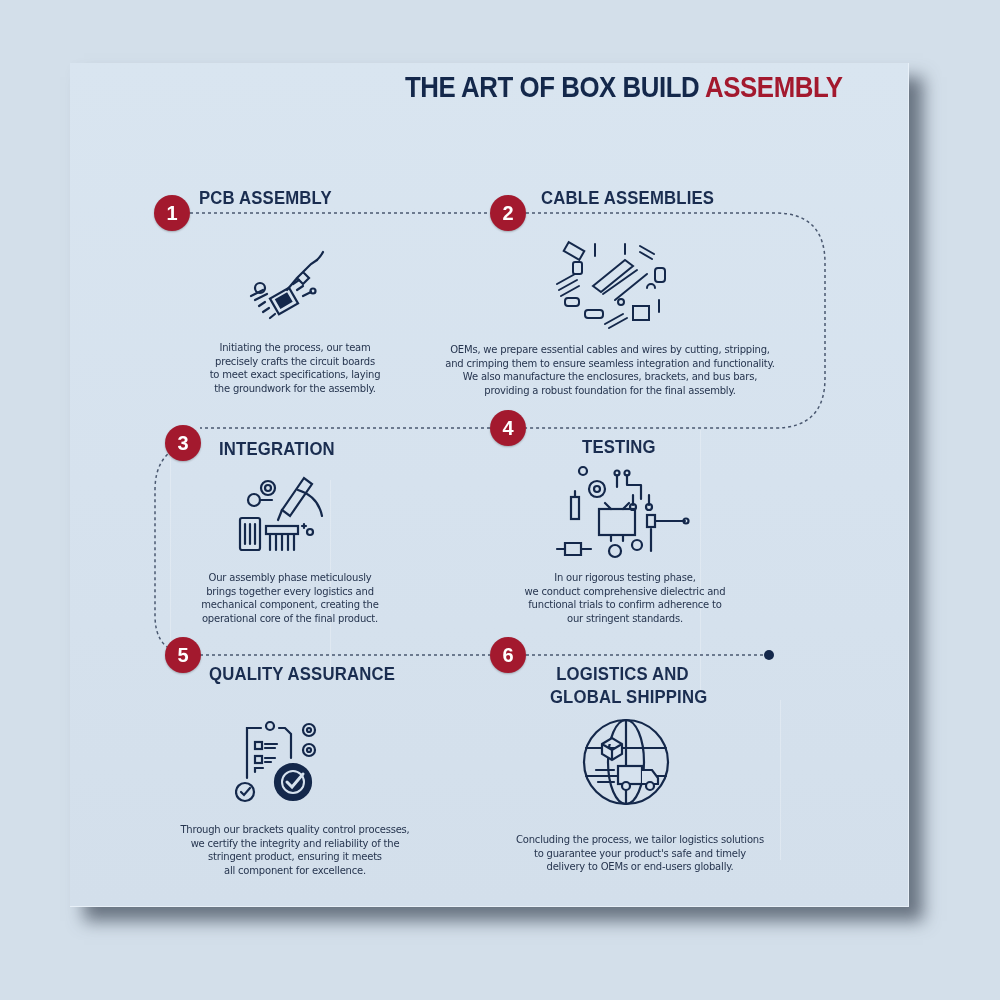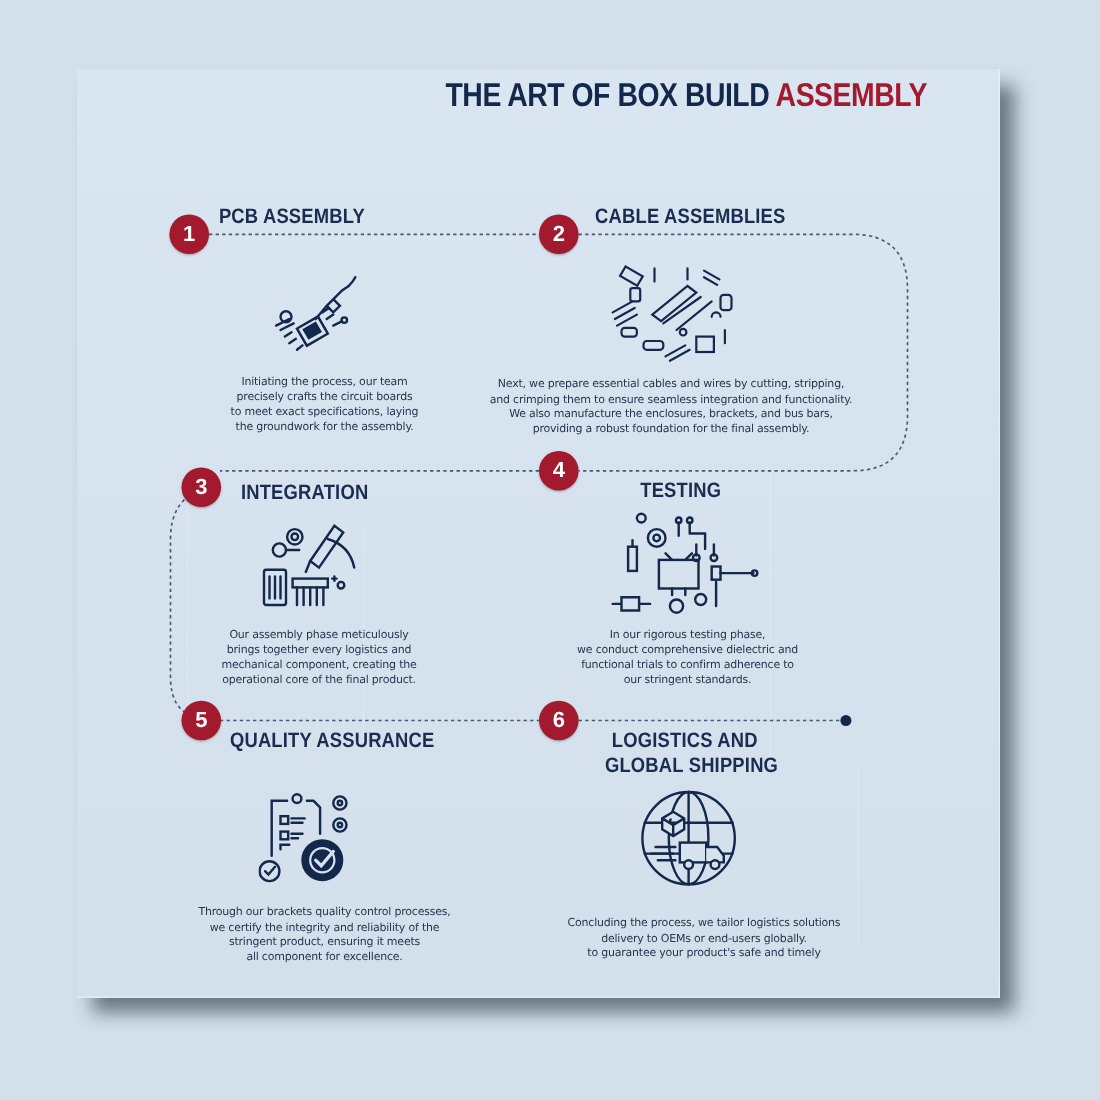--- a/index.html
+++ b/index.html
@@ -101,21 +101,21 @@
     <rect x="30" y="70" width="18" height="8" rx="3"></rect>
     <path d="M50 84 l18 -10 M54 88 l18 -10"></path>
     <rect x="78" y="66" width="16" height="14"></rect>
     <rect x="100" y="28" width="10" height="14" rx="3"></rect>
     <rect x="18" y="22" width="9" height="12" rx="2"></rect>
     <path d="M92 48 a4 4 0 1 1 8 0 M104 60 V72"></path>
     <circle cx="66" cy="62" r="3"></circle>
   </svg>
 </div>
 <div class="desc" style="left:400px;top:343px;width:420px;">
-  <div>Next, we prepare essential cables and wires by cutting, stripping,</div>
+  <div>OEMs, we prepare essential cables and wires by cutting, stripping,</div>
   <div>and crimping them to ensure seamless integration and functionality.</div>
   <div>We also manufacture the enclosures, brackets, and bus bars,</div>
   <div>providing a robust foundation for the final assembly.</div>
 </div>
 
 <div class="badge" style="left:165px;top:425px;">3</div>
 <div class="step-title" style="left:219px;top:437px;">INTEGRATION</div>
 <div class="icon" style="left:238px;top:470px;width:92px;height:88px;">
   <svg viewBox="0 0 92 88" fill="none" stroke="#14284b" stroke-width="2.2" stroke-linecap="round">
     <circle cx="30" cy="18" r="7"></circle>
@@ -214,15 +214,15 @@
     <path d="M20 26 L30 20 L40 26 V36 L30 42 L20 36 Z M20 26 L30 32 L40 26 M30 32 V42" fill="#d6e2ee"></path>
     <rect x="36" y="48" width="24" height="18" fill="#d6e2ee"></rect>
     <path d="M60 52 H70 L76 60 V66 H60" fill="#d6e2ee"></path>
     <circle cx="44" cy="68" r="4" fill="#d6e2ee"></circle>
       <circle cx="68" cy="68" r="4" fill="#d6e2ee"></circle>
     <path d="M14 52 H32 M10 58 H30 M16 64 H32"></path>
   </svg>
 </div>
 <div class="desc" style="left:480px;top:823px;width:320px;margin-top:10px;">
   <div>Concluding the process, we tailor logistics solutions</div>
+  <div>to guarantee your product's safe and timely</div>
   <div>delivery to OEMs or end-users globally.</div>
-  <div>to guarantee your product's safe and timely</div>
 </div>
 
 </body></html>

